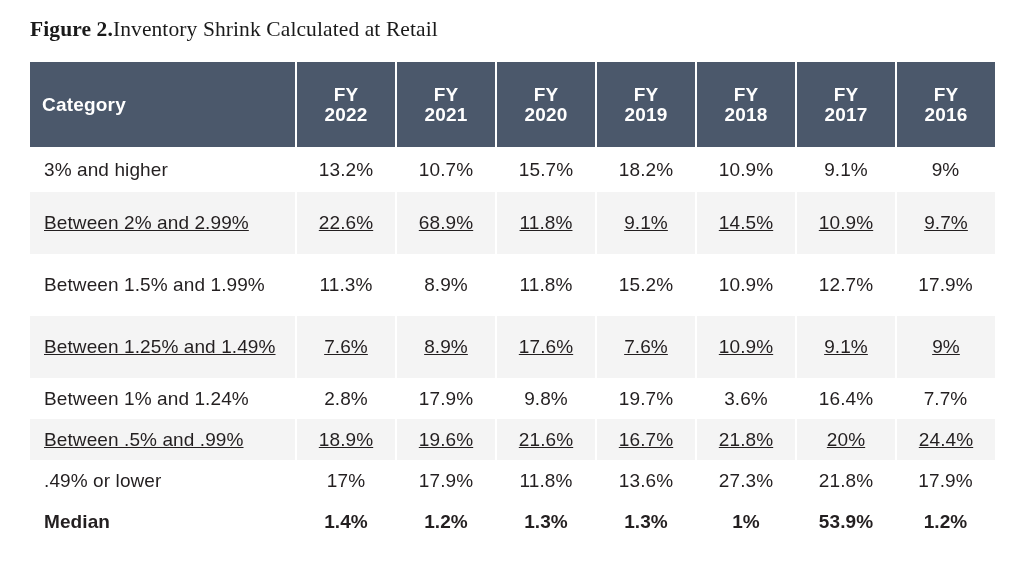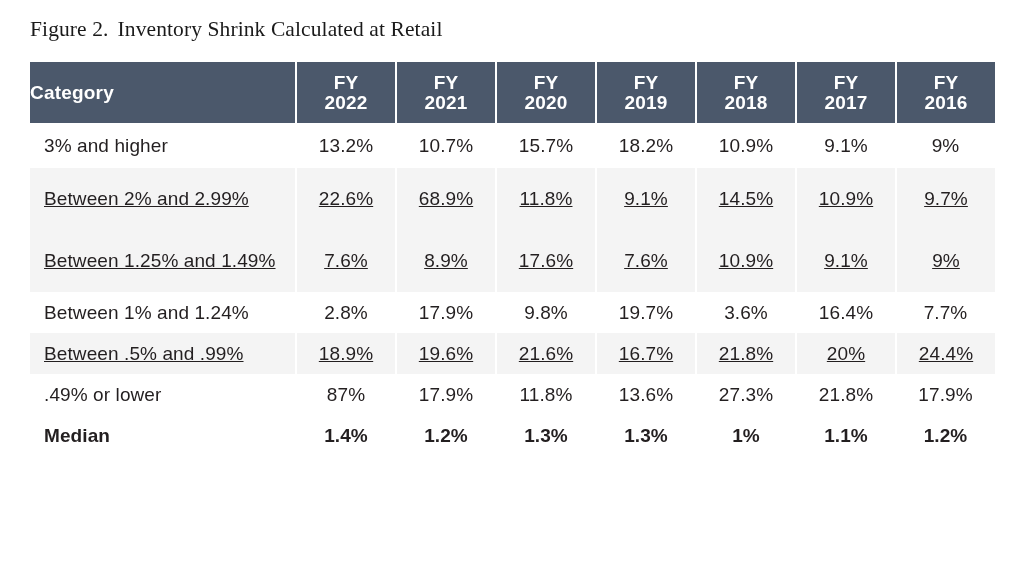--- a/index.html
+++ b/index.html
@@ -27,22 +27,21 @@
     position: absolute;
     left: 30px;
     top: 17px;
     font-family: "Liberation Serif", serif;
     font-size: 21.5px;
     color: #1a1a1a;
     white-space: nowrap;
     letter-spacing: 0.1px;
   }
   .figure-caption .fig-label {
-    font-weight: normal;
-    margin-right: 9px;
+    font-weight: bold;
   }
   .figure-caption .fig-title {
     font-weight: normal;
   }
 
   
   .table-wrap {
     position: absolute;
     left: 30px;
     top: 62px;
@@ -54,21 +53,21 @@
     table-layout: fixed;
   }
 
   
   thead tr.head-row th {
     background: #4b586b;
     color: #ffffff;
     font-weight: bold;
     font-size: 19px;
     line-height: 1.05;
-    padding: 0;
+    padding: 12px;
     height: 61px;
     vertical-align: middle;
     border-right: 2px solid #ffffff;
     letter-spacing: 0.2px;
   }
   thead tr.head-row th:last-child {
     border-right: none;
   }
   th.col-category {
     text-align: left;
@@ -204,20 +203,30 @@
           <td class="cat-cell">Between 2% and 2.99%</td>
           <td class="val-cell">22.6%</td>
           <td class="val-cell">68.9%</td>
           <td class="val-cell">11.8%</td>
           <td class="val-cell">9.1%</td>
           <td class="val-cell">14.5%</td>
           <td class="val-cell">10.9%</td>
           <td class="val-cell">9.7%</td>
         </tr>
 
+        <tr class="row-white row-tall">
+          <td class="cat-cell">Between 1.5% and 1.99%</td>
+          <td class="val-cell">11.3%</td>
+          <td class="val-cell">8.9%</td>
+          <td class="val-cell">11.8%</td>
+          <td class="val-cell">15.2%</td>
+          <td class="val-cell">10.9%</td>
+          <td class="val-cell">12.7%</td>
+          <td class="val-cell">17.9%</td>
+        </tr>
 
         <tr class="row-gray row-tall">
           <td class="cat-cell">Between 1.25% and 1.49%</td>
           <td class="val-cell">7.6%</td>
           <td class="val-cell">8.9%</td>
           <td class="val-cell">17.6%</td>
           <td class="val-cell">7.6%</td>
           <td class="val-cell">10.9%</td>
           <td class="val-cell">9.1%</td>
           <td class="val-cell">9%</td>
@@ -240,38 +249,38 @@
           <td class="val-cell">19.6%</td>
           <td class="val-cell">21.6%</td>
           <td class="val-cell">16.7%</td>
           <td class="val-cell">21.8%</td>
           <td class="val-cell">20%</td>
           <td class="val-cell">24.4%</td>
         </tr>
 
         <tr class="row-white row-short">
           <td class="cat-cell">.49% or lower</td>
-          <td class="val-cell">87%</td>
+          <td class="val-cell">17%</td>
           <td class="val-cell">17.9%</td>
           <td class="val-cell">11.8%</td>
           <td class="val-cell">13.6%</td>
           <td class="val-cell">27.3%</td>
           <td class="val-cell">21.8%</td>
           <td class="val-cell">17.9%</td>
         </tr>
 
 
         <tr class="row-white row-short row-emphasis">
           <td class="cat-cell">Median</td>
           <td class="val-cell">1.4%</td>
           <td class="val-cell">1.2%</td>
           <td class="val-cell">1.3%</td>
           <td class="val-cell">1.3%</td>
           <td class="val-cell">1%</td>
-          <td class="val-cell">1.1%</td>
+          <td class="val-cell">53.9%</td>
           <td class="val-cell">1.2%</td>
         </tr>
 
       </tbody>
     </table>
   </div>
 
 </div>
 
 </body></html>

